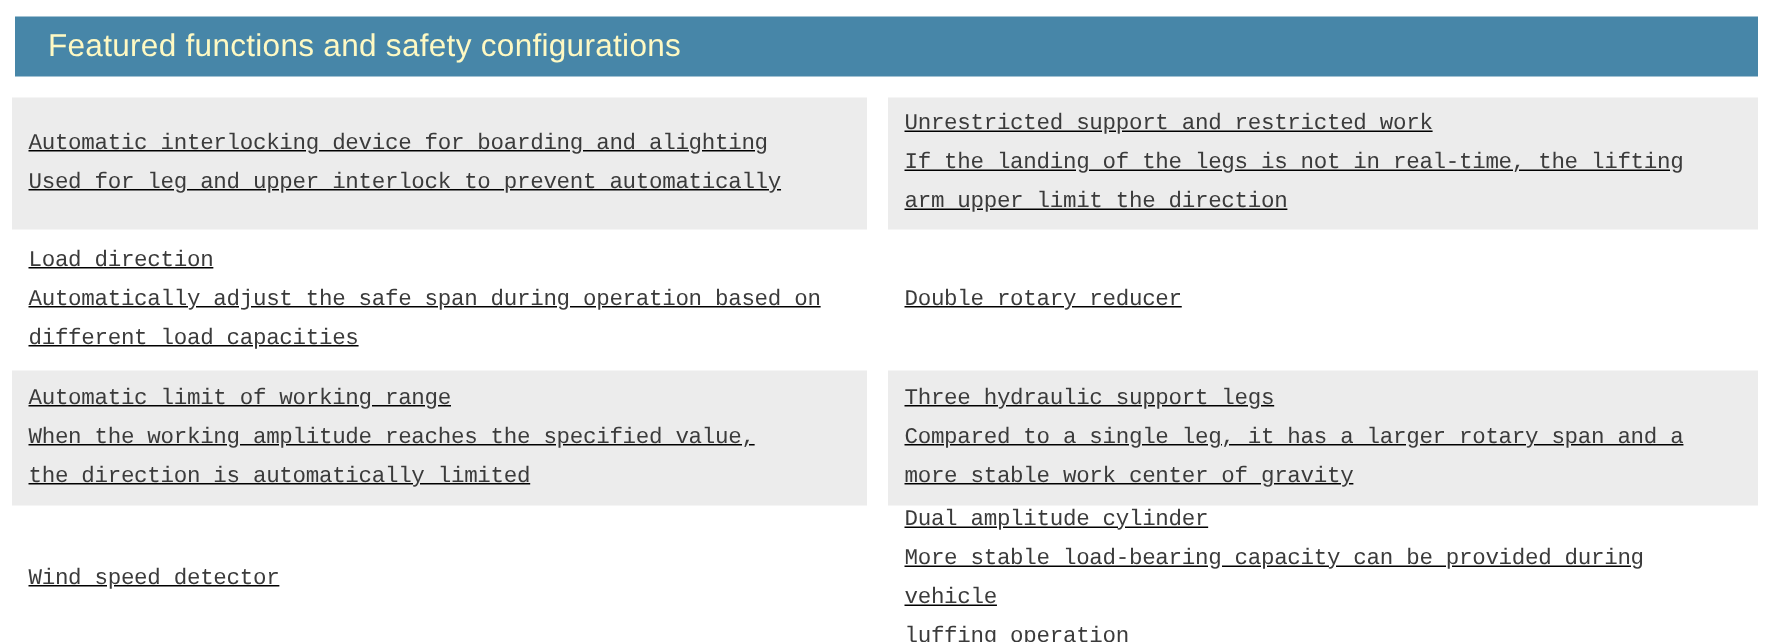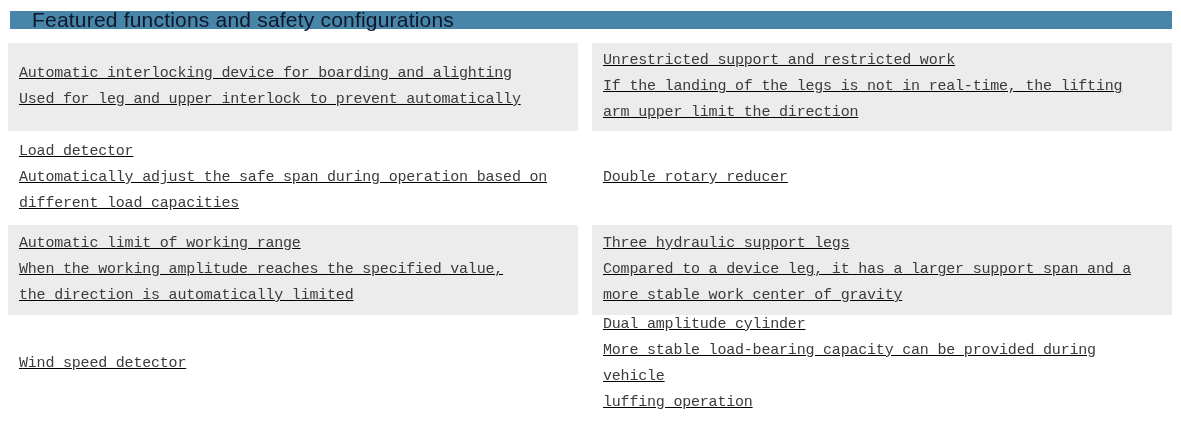--- a/index.html
+++ b/index.html
@@ -4,23 +4,23 @@
 <style>
   * { margin: 0; padding: 0; box-sizing: border-box; }
   html, body {
     width: 1181px; height: 428px;
     background: #ffffff;
     overflow: hidden;
     font-family: "Liberation Mono", "DejaVu Sans Mono", monospace;
   }
   .section-header {
     margin: 11px 9px 0 10px;
-    height: 18px;
+    height: 40px;
     background: #4786a8;
-    color: #0f172a;
+    color: #fef9c3;
     display: flex;
     align-items: center;
     padding-left: 22px;
     font-family: "Liberation Sans", "DejaVu Sans", sans-serif;
     font-size: 21px;
     font-weight: 400;
     letter-spacing: 0.2px;
   }
   .feature-grid {
     display: grid;
@@ -58,38 +58,38 @@
     <div class="feature-desc">Used for leg and upper interlock to prevent automatically</div>
   </div>
 
   <div class="feature-cell stripe">
     <div class="feature-title">Unrestricted support and restricted work</div>
     <div class="feature-desc">If the landing of the legs is not in real-time, the lifting
 arm upper limit the direction</div>
   </div>
 
   <div class="feature-cell">
-    <div class="feature-title">Load detector</div>
+    <div class="feature-title">Load direction</div>
     <div class="feature-desc">Automatically adjust the safe span during operation based on
 different load capacities</div>
   </div>
 
   <div class="feature-cell">
     <div class="feature-title">Double rotary reducer</div>
   </div>
 
   <div class="feature-cell stripe">
     <div class="feature-title">Automatic limit of working range</div>
     <div class="feature-desc">When the working amplitude reaches the specified value,
 the direction is automatically limited</div>
   </div>
 
   <div class="feature-cell stripe">
     <div class="feature-title">Three hydraulic support legs</div>
-    <div class="feature-desc">Compared to a device leg, it has a larger support span and a
+    <div class="feature-desc">Compared to a single leg, it has a larger rotary span and a
 more stable work center of gravity</div>
   </div>
 
   <div class="feature-cell">
     <div class="feature-title">Wind speed detector</div>
   </div>
 
   <div class="feature-cell">
     <div class="feature-title">Dual amplitude cylinder</div>
     <div class="feature-desc">More stable load-bearing capacity can be provided during vehicle

